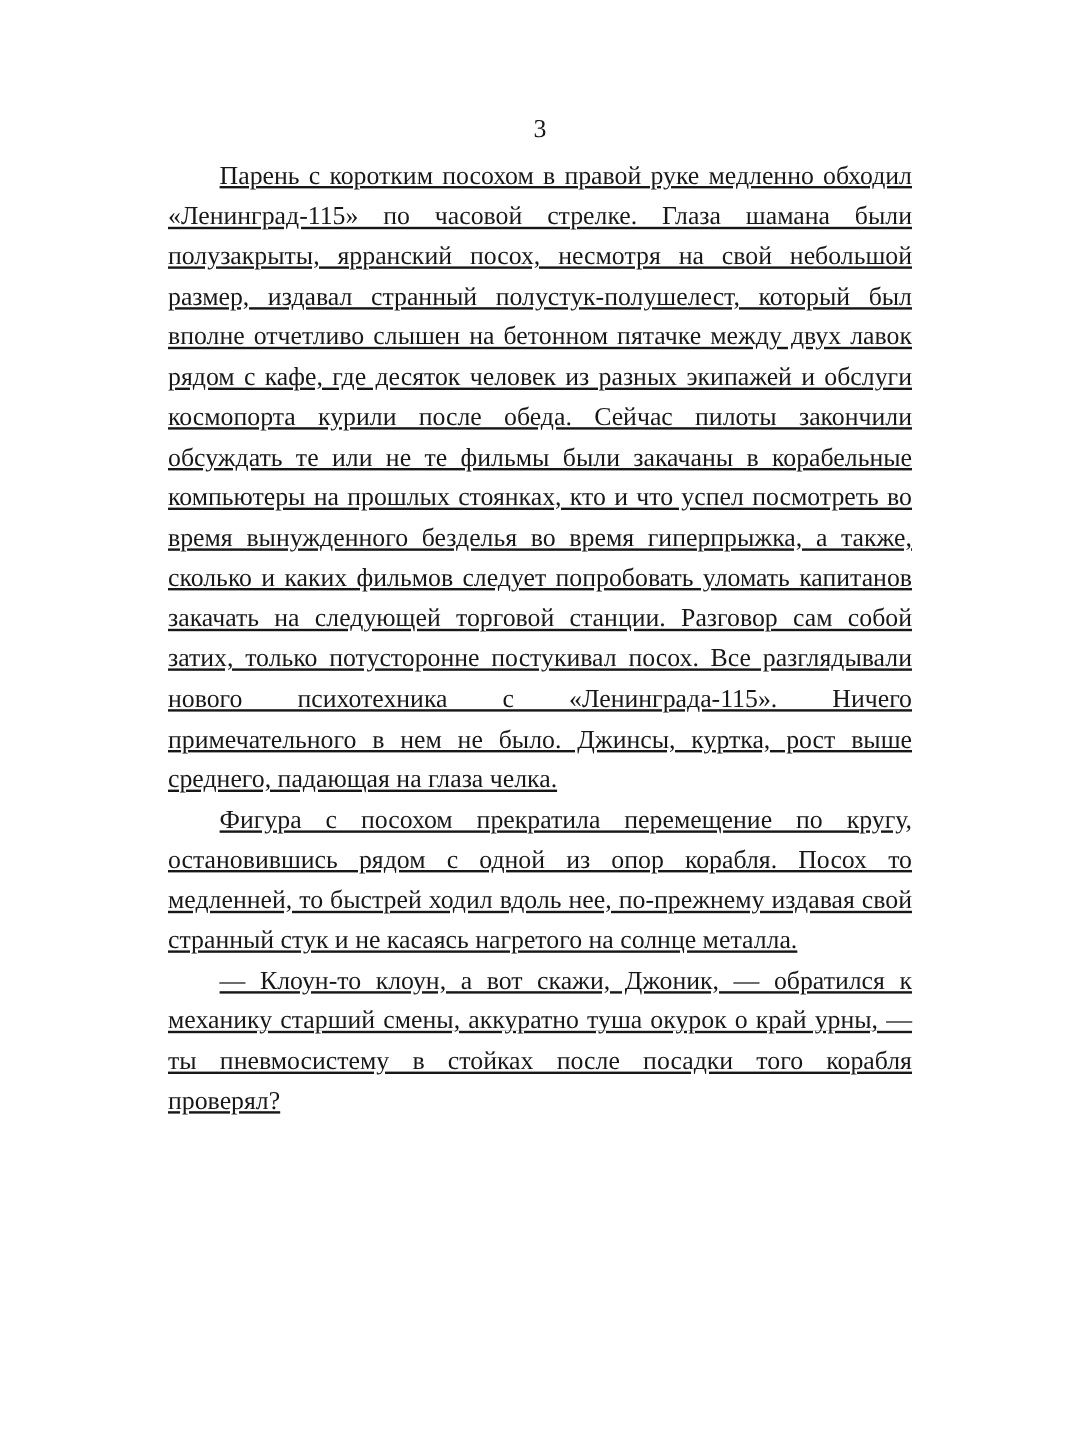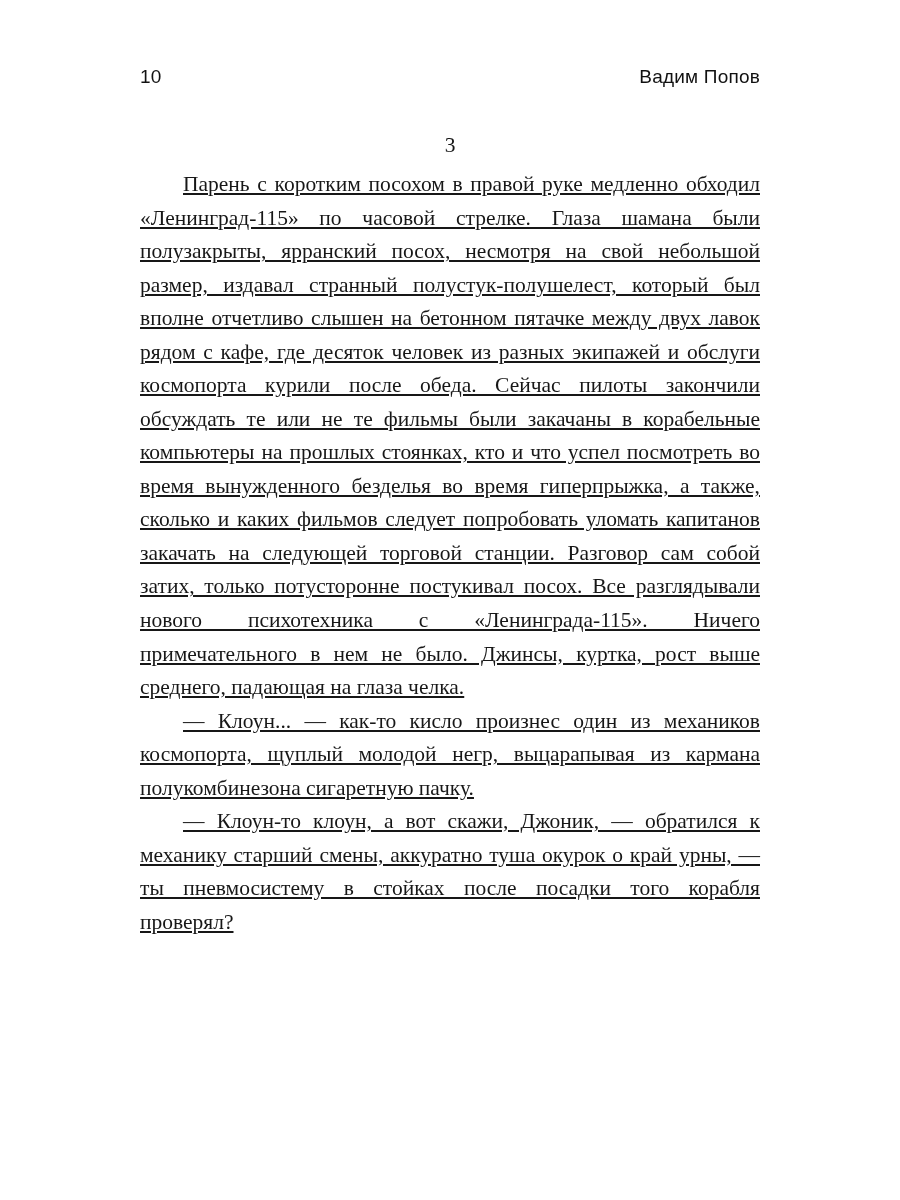--- a/index.html
+++ b/index.html
@@ -61,28 +61,24 @@
     margin: 26px 0 8px 0;
     font-size: 21.5px;
     line-height: 1.4;
   }
 </style>
 </head>
 <body>
 
 <div class="page">
 
-  <div class="running-head">
-    <span class="folio">10</span>
-    <span class="author">Вадим Попов</span>
-  </div>
 
   <div class="body-text">
 
 
     <div class="section-number">3</div>
 
     <p class="indent">Парень с коротким посохом в правой руке медленно обходил «Ленинград-115» по часовой стрелке. Глаза шама­на были полузакрыты, ярранский посох, несмотря на свой небольшой размер, издавал странный полустук-полу­шелест, который был вполне отчетливо слышен на бетон­ном пятачке между двух лавок рядом с кафе, где десяток человек из разных экипажей и обслуги космопорта кури­ли после обеда. Сейчас пилоты закончили обсуждать те или не те фильмы были закачаны в корабельные компью­теры на прошлых стоянках, кто и что успел посмотреть во время вынужденного безделья во время гиперпрыжка, а также, сколько и каких фильмов следует попробовать уломать капитанов закачать на следующей торговой стан­ции. Разговор сам собой затих, только потусторонне по­стукивал посох. Все разглядывали нового психотехника с «Ленинграда-115». Ничего примечательного в нем не было. Джинсы, куртка, рост выше среднего, падающая на глаза челка.</p>
-    <p class="indent">— Клоун... — как-то кисло произнес один из механиков космопорта, щуплый молодой негр, выцарапывая из карма­на полукомбинезона сигаретную пачку.</p>
+    <p class="indent">Фигура с посохом прекратила перемещение по кругу, остановившись рядом с одной из опор корабля. Посох то медленней, то быстрей ходил вдоль нее, по-прежнему изда­вая свой странный стук и не касаясь нагретого на солнце металла.</p>
     <p class="indent">— Клоун-то клоун, а вот скажи, Джоник, — обратился к механику старший смены, аккуратно туша окурок о край урны, — ты пневмосистему в стойках после посадки того ко­рабля проверял?</p>
 
   </div>
 </div>
 
 </body></html>

